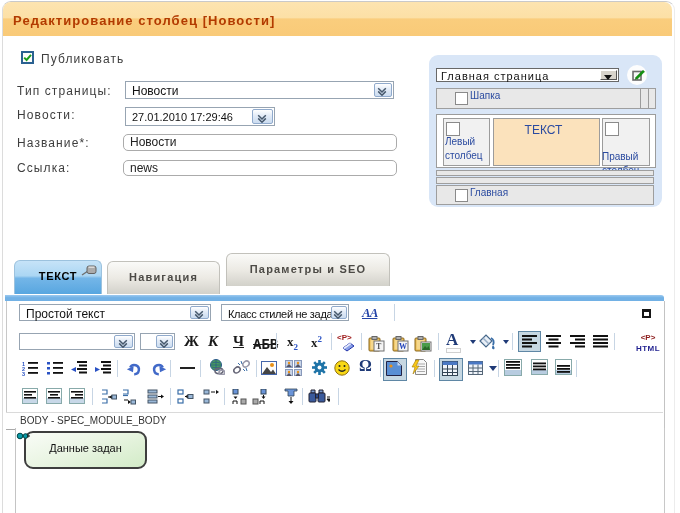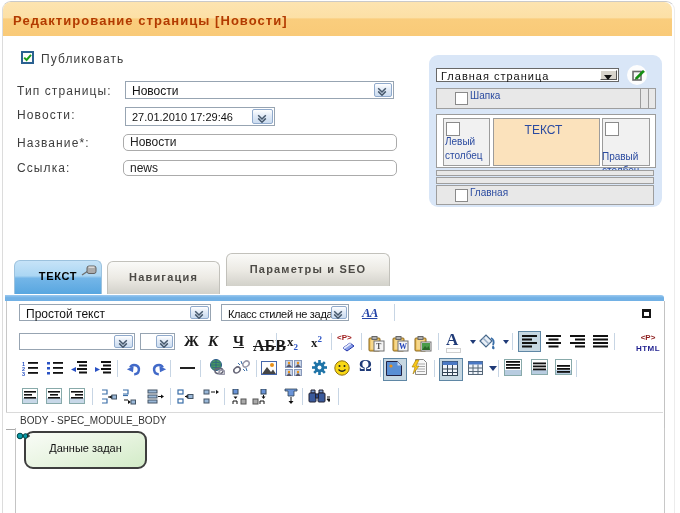--- a/index.html
+++ b/index.html
@@ -46,21 +46,21 @@
 #bctxt{left:20px;top:415px;font-size:10px;color:#333}
 
 #content{left:15px;top:428px;width:648px;height:85px;background:#fff;border-left:1px solid #c4c4c4;border-right:1px solid #c8c8c8}
 #gbtn{left:24px;top:431px;width:119px;height:34px;border:2px solid #3e3e3e;border-radius:9px;
 background:linear-gradient(160deg,#f9fcf7 0%,#eaf5e3 45%,#d2ebc7 100%);text-align:center;line-height:31px;font-size:11px;color:#111}
 </style>
 </head>
 <body>
 <div class="abs" id="pageborder"></div>
 <div class="abs" id="hdr"></div>
-<div class="abs" id="hdrtxt">Редактирование страницы [Новости]</div>
+<div class="abs" id="hdrtxt">Редактирование столбец [Новости]</div>
 
 <div class="abs" id="cb" style="overflow:hidden">
     <svg width="9" height="9" viewBox="0 0 9 9" style="display:block">
       <path d="M1.2 4.6 L3.6 7 L8 1.8" stroke="#1c9c1c" stroke-width="2" fill="none"></path>
     </svg>
   </div>
 <div class="abs lbl" style="left:41px;top:52px">Публиковать</div>
 <div class="abs lbl" style="left:17px;top:84px">Тип страницы:</div>
 <div class="abs lbl" style="left:17px;top:108px">Новости:</div>
 <div class="abs lbl" style="left:17px;top:136px">Название*:</div>
@@ -166,21 +166,21 @@
   <span class="b" style="width:15px">
       <svg width="12" height="9" viewBox="0 0 12 9" style="left:1px">
         <path d="M2.2 1.2 L6 5 L9.8 1.2" stroke="#46586c" stroke-width="1.5" fill="none"></path>
         <path d="M2.2 4.4 L6 8.2 L9.8 4.4" stroke="#46586c" stroke-width="1.5" fill="none"></path>
       </svg>
     </span>
 </div>
 <div class="tbtn" style="left:184px;top:333px;font-family:'Liberation Serif',serif;font-size:15px">Ж</div>
 <div class="tbtn" style="left:208px;top:333px;font-family:'Liberation Serif',serif;font-size:15px;font-style:italic">К</div>
 <div class="tbtn" style="left:233px;top:333px;font-family:'Liberation Serif',serif;font-size:15px;text-decoration:underline">Ч</div>
-<div class="tbtn" style="left:253px;top:337px;font-family:Liberation Serif, serif;font-size:16px;text-decoration:line-through">АБВ</div>
+<div class="tbtn" style="left:253px;top:337px;font-family:Liberation Mono, monospace;font-size:14px;text-decoration:line-through">АБВ</div>
 <div class="tbtn" style="left:287px;top:334px;font-family:'Liberation Serif',serif;font-size:13px">x<sub style="color:#2a52c4;font-size:9px">2</sub></div>
 <div class="tbtn" style="left:311px;top:334px;font-family:'Liberation Serif',serif;font-size:13px">x<sup style="color:#2a52c4;font-size:9px">2</sup></div>
 <div class="abs sep" style="left:276px;top:333px;height:17px"></div>
 <div class="abs sep" style="left:331px;top:333px;height:17px"></div>
 <div class="abs sep" style="left:361px;top:333px;height:17px"></div>
 <div class="abs sep" style="left:438px;top:333px;height:17px"></div>
 <div class="abs sep" style="left:512px;top:333px;height:17px"></div>
 <div class="abs sep" style="left:614px;top:333px;height:17px"></div>
 
 <svg class="abs" width="20" height="20" viewBox="0 0 20 20" style="left:336px;top:332px">

